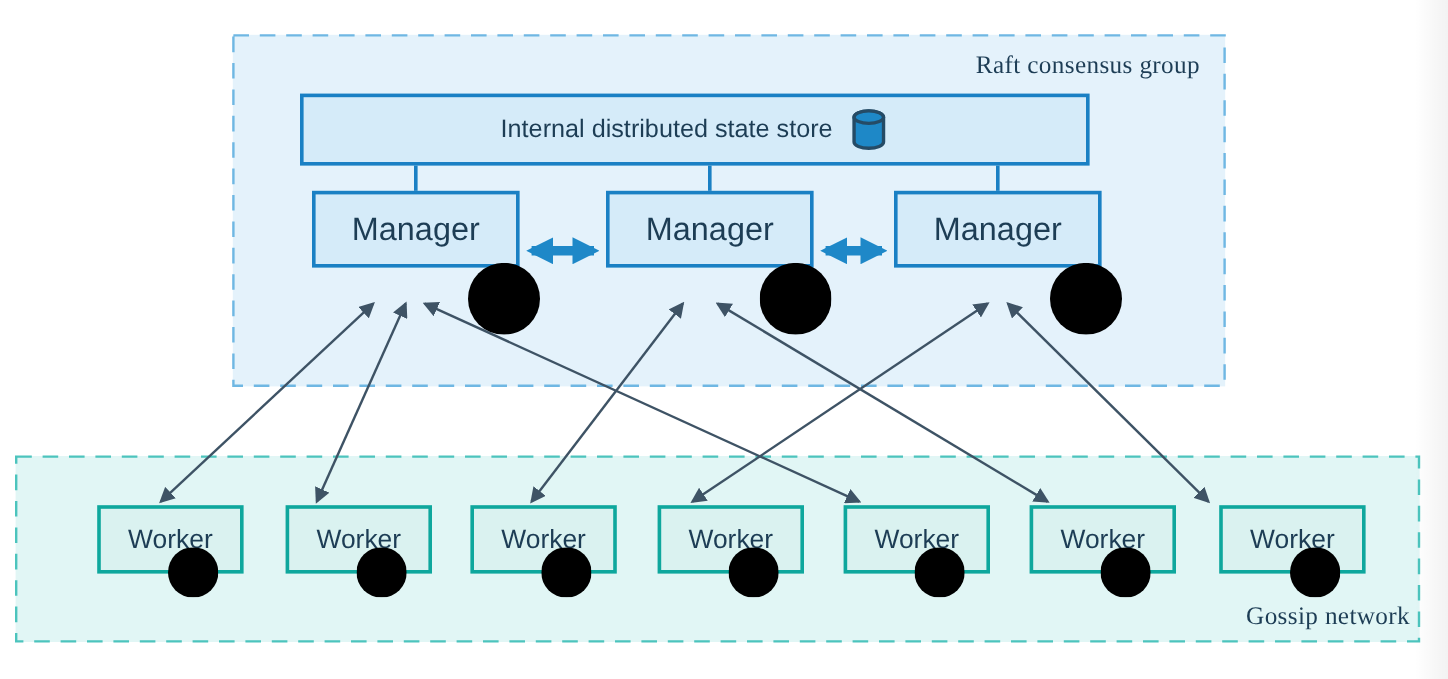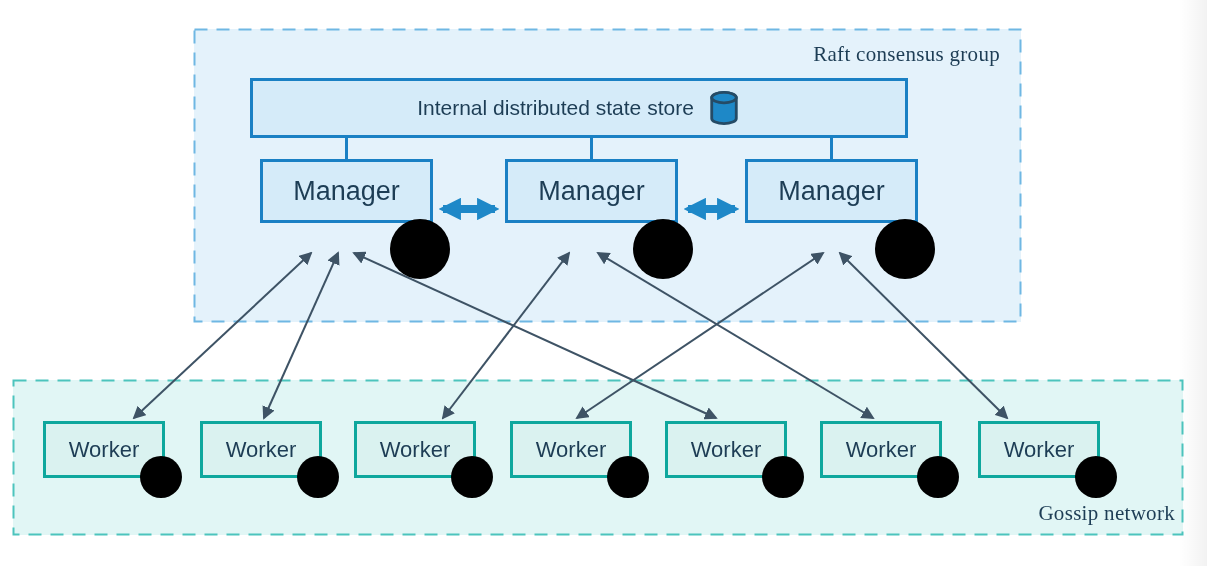--- a/index.html
+++ b/index.html
@@ -29,21 +29,21 @@
   svg.arrows .thick{stroke:var(--blue-arrow);stroke-width:8;}
   svg.arrows .thin{stroke:var(--arrow-dark);stroke-width:2;}
   .m-dark{fill:var(--arrow-dark);} .m-blue{fill:var(--blue-arrow);}
   .node{position:absolute;display:flex;align-items:center;justify-content:center;
     box-sizing:border-box;z-index:3;}
   .store{left:250px;top:78px;width:658px;height:60px;background:var(--box-blue-fill);
     border:3px solid var(--blue-border);font-size:21px;gap:13px;}
   .manager{width:173px;height:64px;top:147px;background:var(--box-blue-fill);
     border:3px solid var(--blue-border);font-size:27px;margin-top:12px;}
   .worker{width:122px;height:57px;top:421px;background:var(--worker-fill);
-    border:3px solid var(--teal-border);font-size:22px;}
+    border:3px solid var(--teal-border);font-size:22px;margin-left:38px;}
   .group-label{position:absolute;font-size:21px;letter-spacing:.3px;z-index:4;color:var(--text-dark);font-family:Liberation Serif, serif;}
   .raft-label{top:42px;right:207px;}
   .gossip-label{top:501px;right:32px;}
   .docker{position:absolute;z-index:4;}
   .cyl-body{fill:var(--cyl-fill);stroke:var(--cyl-stroke);stroke-width:3;stroke-linejoin:round;}
 </style>
 </head>
 <body>
 
 <div class="stage">

